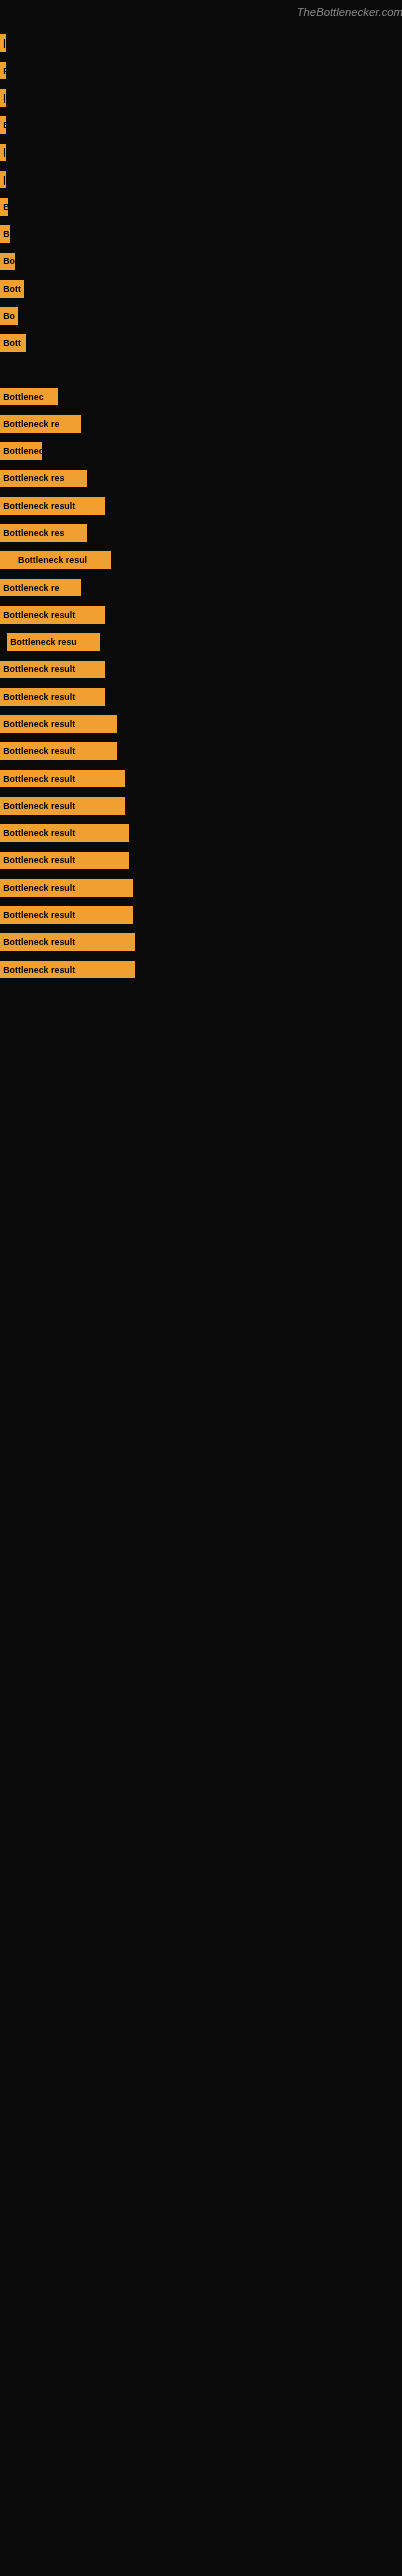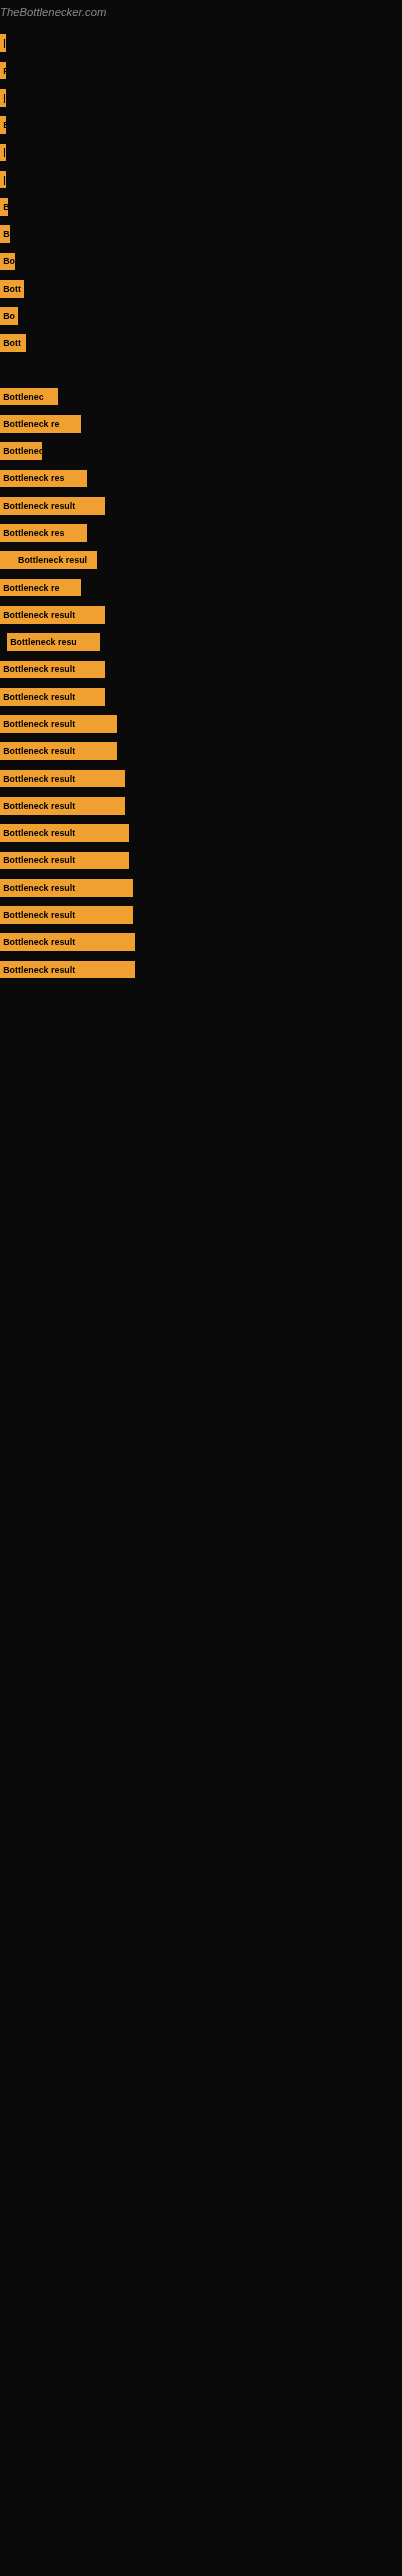--- a/index.html
+++ b/index.html
@@ -19,21 +19,21 @@
     .page-container {
       width: 403px;
       background-color: #0a0a0a;
       padding: 0;
       position: relative;
     }
 
     .site-title {
       color: #888888;
       font-size: 11.3px;
-      text-align: left;
+      text-align: right;
       padding: 6.4px 0 3.2px 0;
       font-style: italic;
     }
 
     .bars-section {
       padding: 8px 0 0 0;
     }
 
     .bar-row {
       display: flex;
@@ -111,21 +111,21 @@
       <div class="bar-row">
         <div class="bar-label" style="width: 87px;">Bottleneck res</div>
       </div>
       <div class="bar-row">
         <div class="bar-label" style="width: 105px;">Bottleneck result</div>
       </div>
       <div class="bar-row">
         <div class="bar-label" style="width: 87px;">Bottleneck res</div>
       </div>
       <div class="bar-row">
-        <div class="bar-label" style="width: 97px; padding-left: 18px;">Bottleneck resul</div>
+        <div class="bar-label" style="width: 111px; padding-left: 18px;">Bottleneck resul</div>
       </div>
       <div class="bar-row">
         <div class="bar-label" style="width: 81px;">Bottleneck re</div>
       </div>
       <div class="bar-row">
         <div class="bar-label" style="width: 105px;">Bottleneck result</div>
       </div>
       <div class="bar-row">
         <div class="bar-label" style="width: 93px; margin-left: 7px;">Bottleneck resu</div>
       </div>

